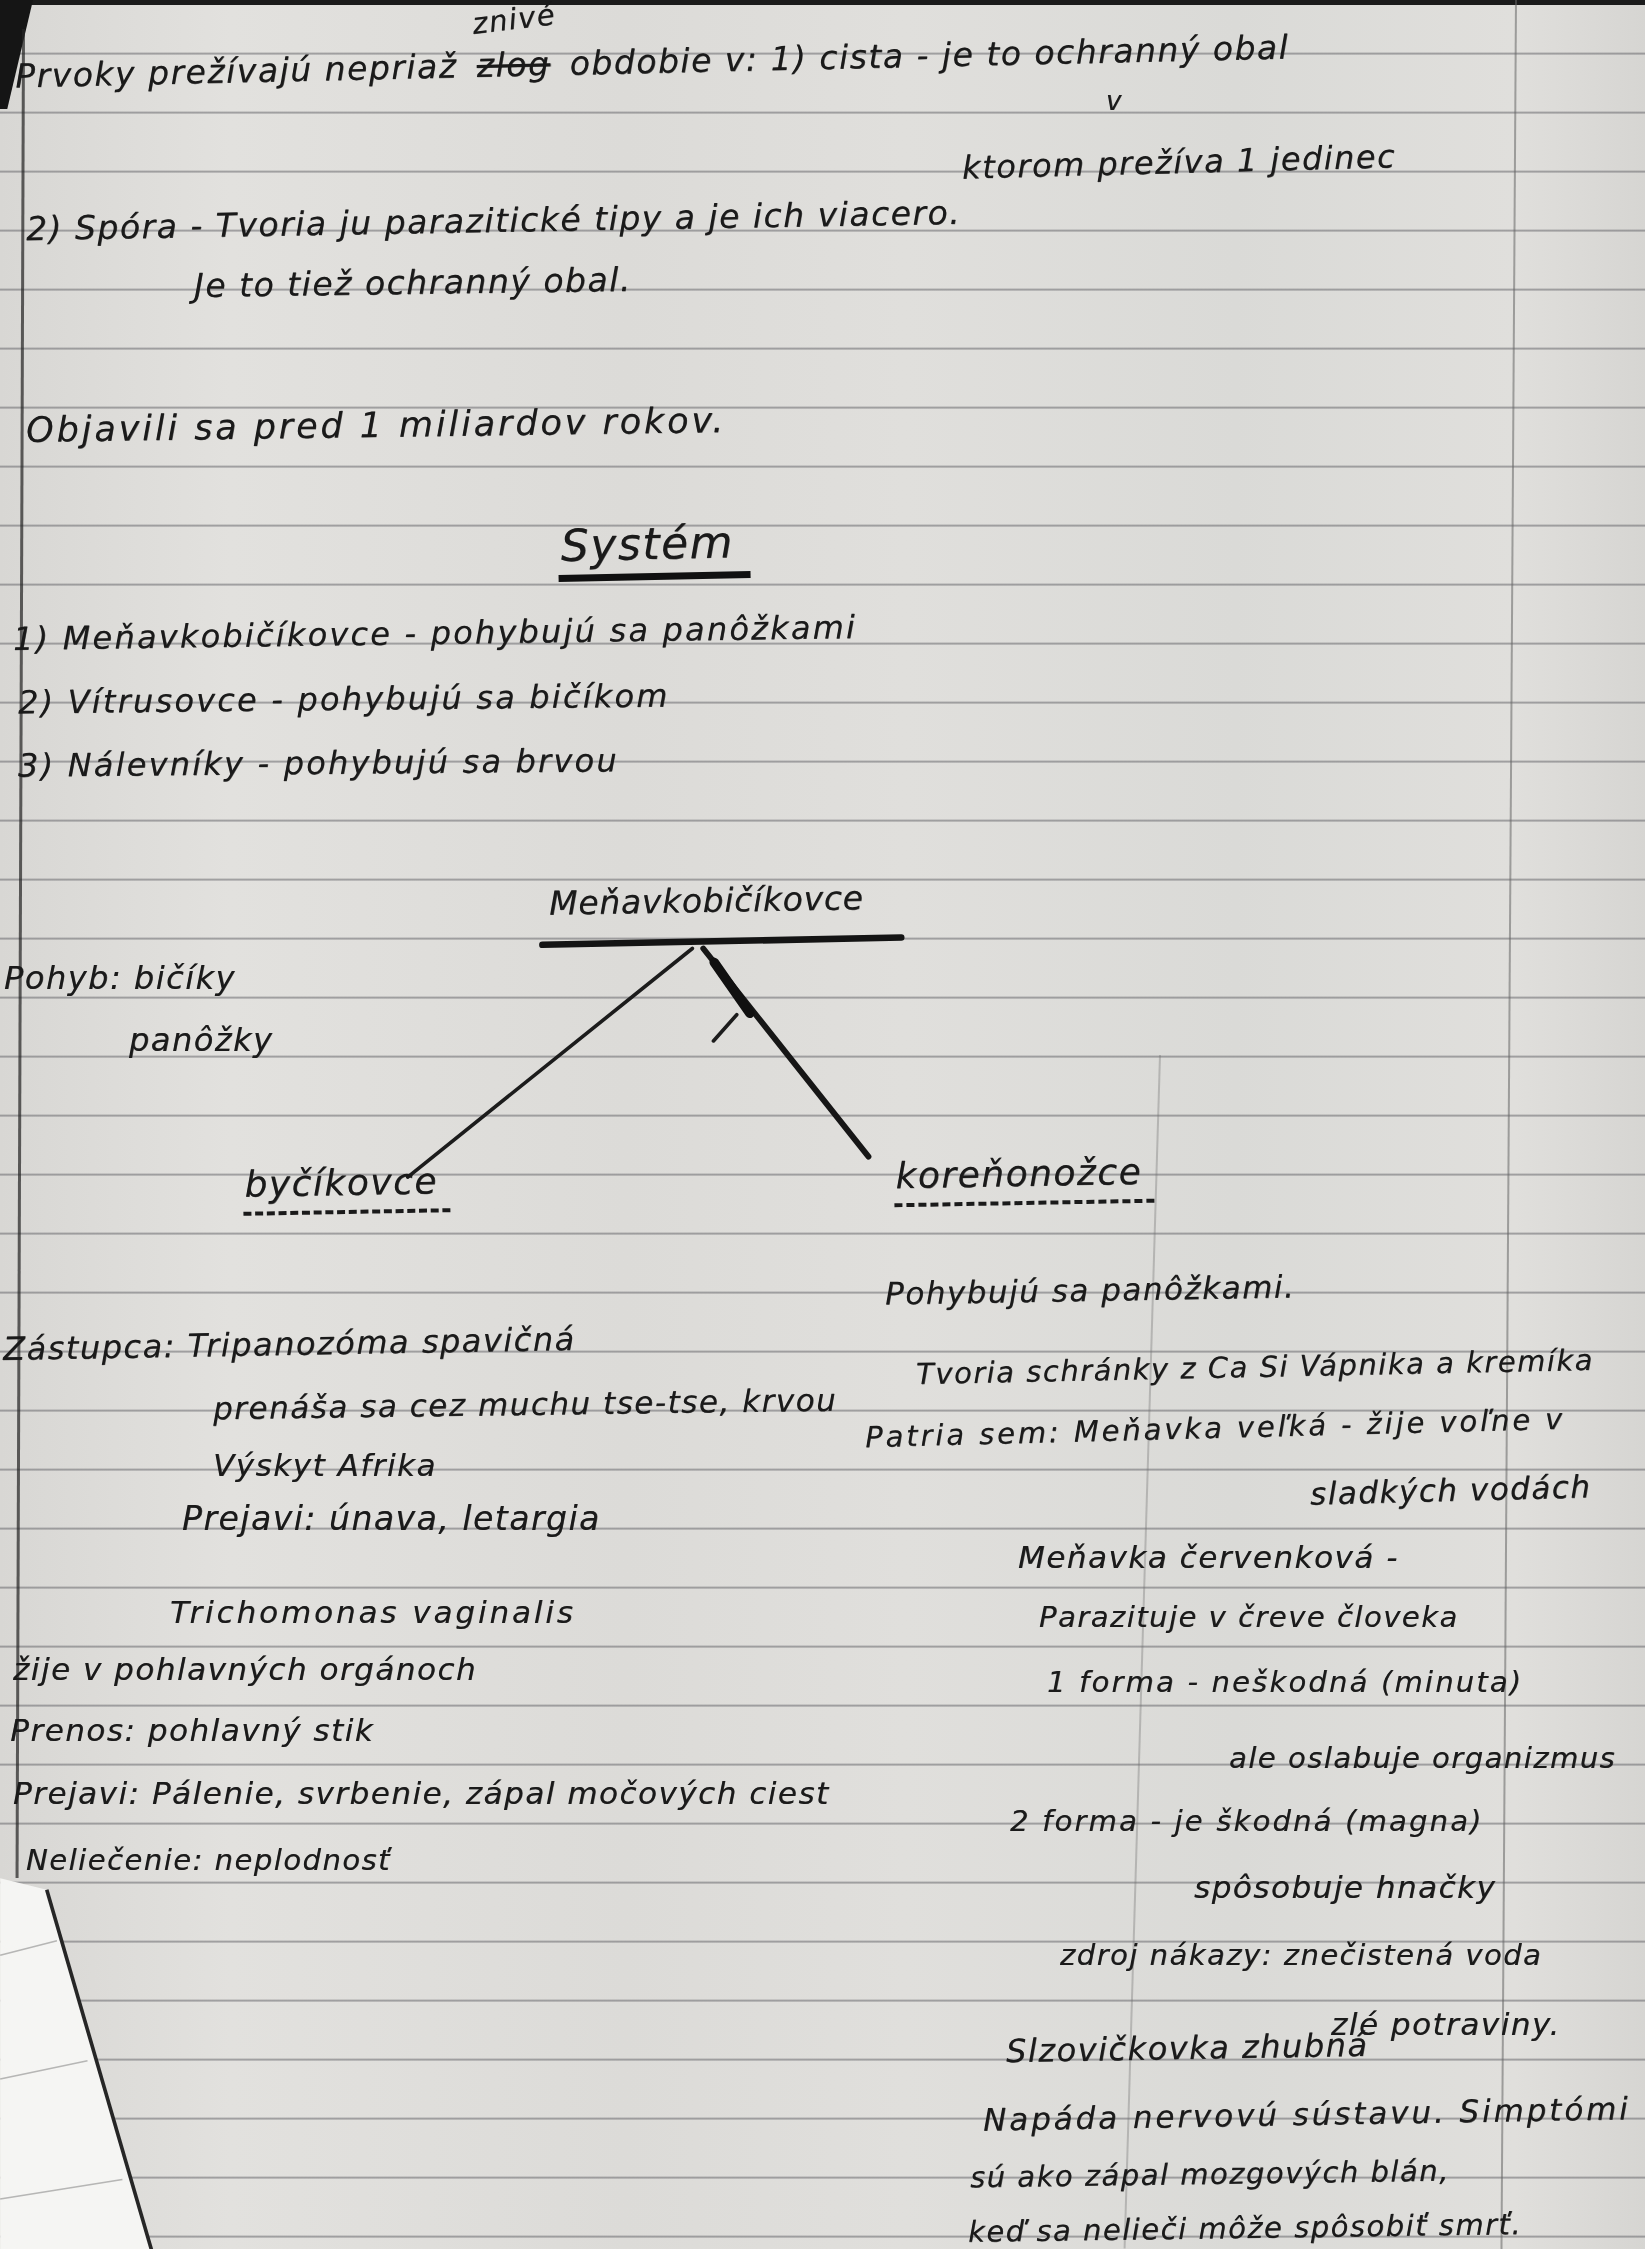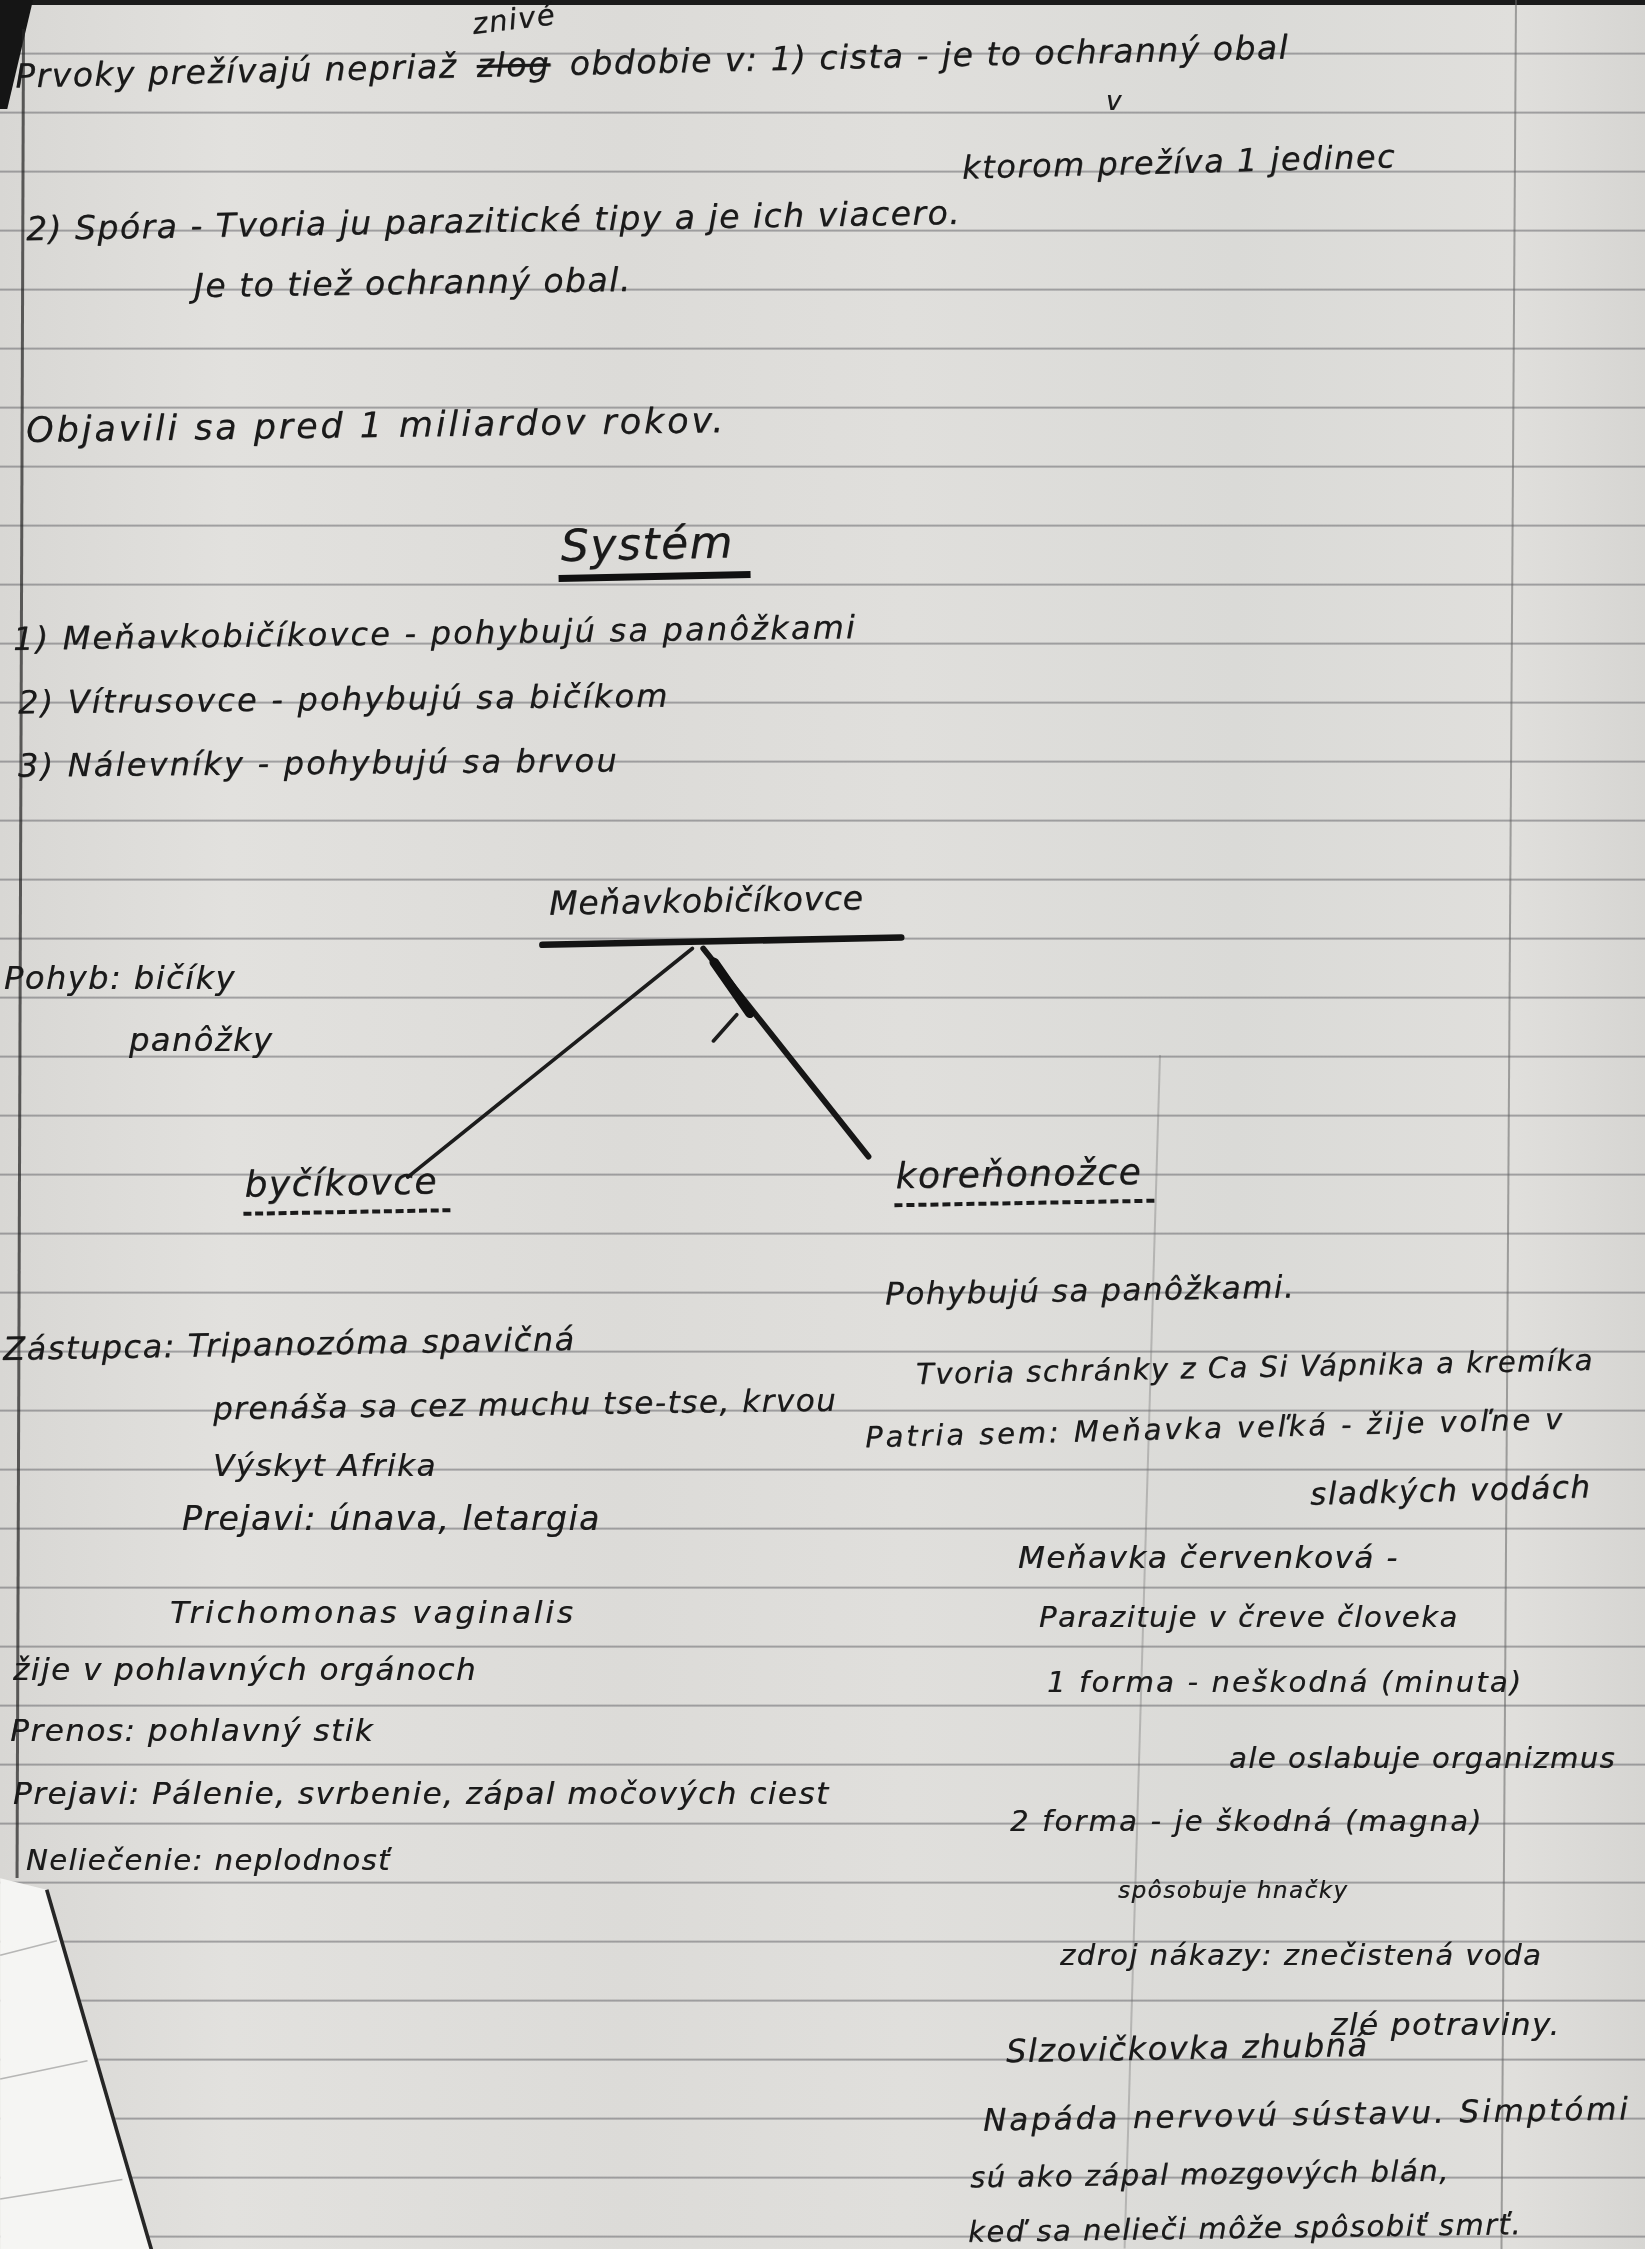--- a/index.html
+++ b/index.html
@@ -85,21 +85,21 @@
   <div class="hw dashed-underline" style="left:894px;top:1153px;font-size:36px;transform:rotate(-1deg);">koreňonožce</div>
   <div class="hw" style="left:885px;top:1272px;font-size:31px;transform:rotate(-1deg);">Pohybujú sa panôžkami.</div>
   <div class="hw" style="left:916px;top:1350px;font-size:29px;transform:rotate(-1.2deg);">Tvoria schránky z Ca Si Vápnika a kremíka</div>
   <div class="hw" style="left:865px;top:1411px;font-size:29px;letter-spacing:2.9px;transform:rotate(-1.5deg);">Patria sem: Meňavka veľká - žije voľne v</div>
   <div class="hw" style="left:1310px;top:1472px;font-size:31px;transform:rotate(-1.5deg);">sladkých vodách</div>
   <div class="hw" style="left:1018px;top:1539px;font-size:31px;">Meňavka červenková -</div>
   <div class="hw" style="left:1039px;top:1600px;font-size:29px;font-style:italic;">Parazituje v čreve človeka</div>
   <div class="hw" style="left:1047px;top:1665px;font-size:29px;letter-spacing:2.2px;">1 forma - neškodná (minuta)</div>
   <div class="hw" style="left:1229px;top:1741px;font-size:29px;">ale oslabuje organizmus</div>
   <div class="hw" style="left:1010px;top:1804px;font-size:29px;letter-spacing:2.2px;">2 forma - je škodná (magna)</div>
-  <div class="hw" style="left:1118px;top:1869px;font-size:23px;margin-top:8px;">spôsobuje hnačky</div>
+  <div class="hw" style="left:1194px;top:1869px;font-size:31px;">spôsobuje hnačky</div>
   <div class="hw" style="left:1060px;top:1938px;font-size:29px;">zdroj nákazy: znečistená voda</div>
   <div class="hw" style="left:1331px;top:2006px;font-size:31px;text-align:center;">zlé potraviny.</div>
 
   <div class="hw" style="left:1006px;top:2029px;font-size:32px;transform:rotate(-1deg);">Slzovičkovka zhubná</div>
   <div class="hw" style="left:983px;top:2096px;font-size:31px;letter-spacing:2.9px;transform:rotate(-1deg);">Napáda nervovú sústavu. Simptómi</div>
   <div class="hw" style="left:970px;top:2157px;font-size:29px;transform:rotate(-0.8deg);">sú ako zápal mozgových blán,</div>
   <div class="hw" style="left:968px;top:2211px;font-size:29px;transform:rotate(-0.8deg);">keď sa nelieči môže spôsobiť smrť.</div>
 
 </div>
 

